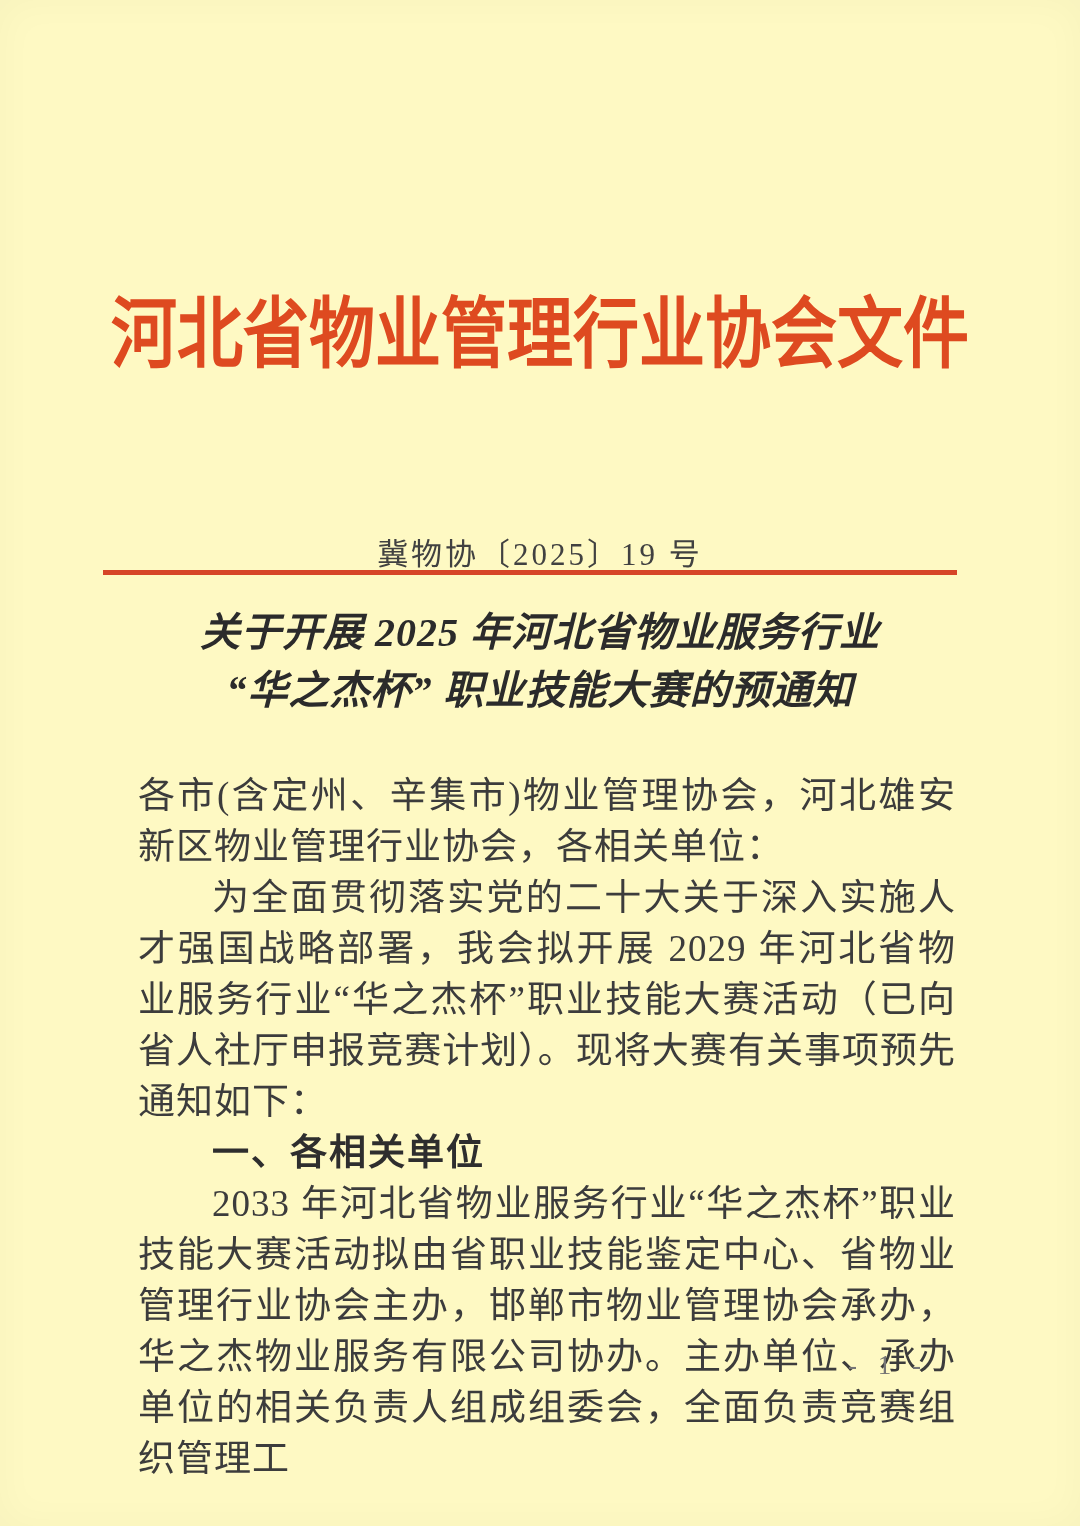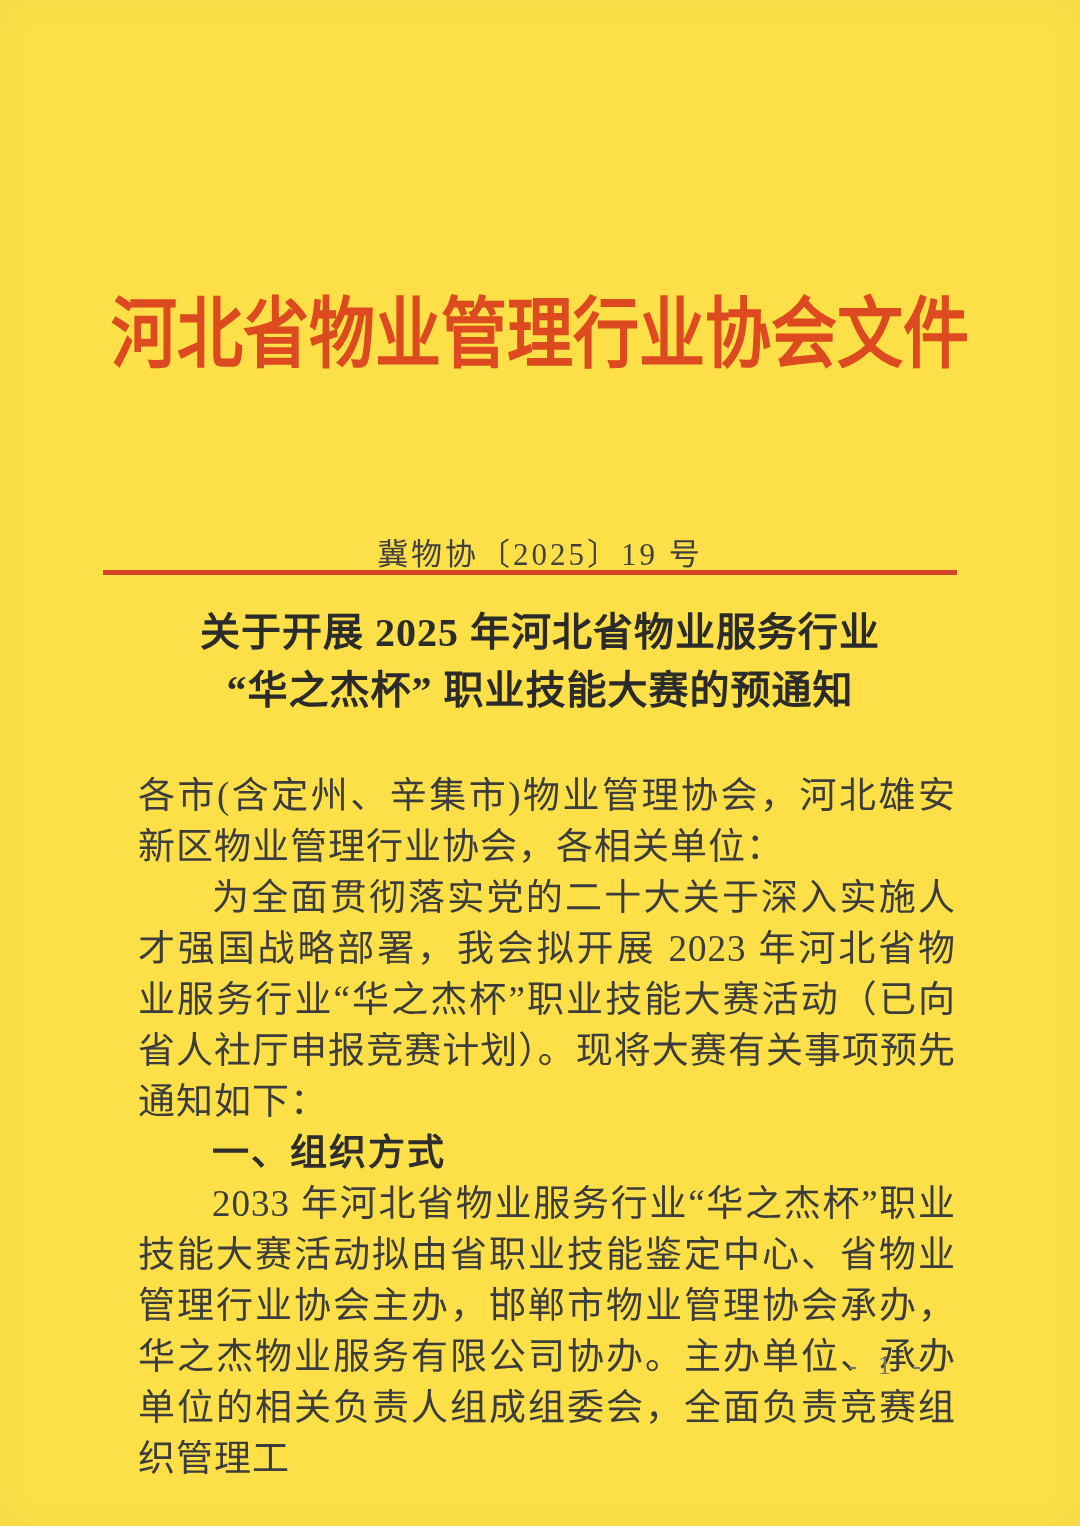--- a/index.html
+++ b/index.html
@@ -6,21 +6,21 @@
     margin: 0;
     padding: 0;
     background: #f2f2f2;
     font-family: "Liberation Serif", "DejaVu Serif", serif;
   }
   .page {
     position: relative;
     width: 1080px;
     height: 1526px;
     margin: 0 auto;
-    background: #fde047;
+    background: #fef9c3;
     overflow: hidden;
     box-shadow: inset 0 0 40px rgba(0,0,0,0.03);
   }
   .header-title {
     position: absolute;
     top: 252px;
     left: 0;
     width: 100%;
     text-align: center;
     font-size: 66px;
@@ -54,20 +54,21 @@
     position: absolute;
     top: 604px;
     left: 0;
     width: 100%;
     text-align: center;
     font-size: 40px;
     font-weight: bold;
     color: #2b2b2b;
     line-height: 58px;
     letter-spacing: 1px;
+    font-style: italic;
   }
   .body-text {
     position: absolute;
     top: 770px;
     left: 138px;
     width: 818px;
     font-size: 37px;
     line-height: 51px;
     color: #3c3c3c;
     text-align: justify;
@@ -108,20 +109,20 @@
 
   <hr class="red-rule" style="background: rgb(214, 69, 39);">
 
   <div class="doc-title">
     <div>关于开展 2025 年河北省物业服务行业</div>
     <div>“华之杰杯” 职业技能大赛的预通知</div>
   </div>
 
   <div class="body-text" style="color: rgb(60, 60, 60);">
     <p>各市(含定州、辛集市)物业管理协会，河北雄安新区物业管理行业协会，各相关单位：</p>
-    <p class="indent">为全面贯彻落实党的二十大关于深入实施人才强国战略部署，我会拟开展 2023 年河北省物业服务行业“华之杰杯”职业技能大赛活动（已向省人社厅申报竞赛计划）。现将大赛有关事项预先通知如下：</p>
-    <p class="section-heading">一、组织方式</p>
+    <p class="indent">为全面贯彻落实党的二十大关于深入实施人才强国战略部署，我会拟开展 2029 年河北省物业服务行业“华之杰杯”职业技能大赛活动（已向省人社厅申报竞赛计划）。现将大赛有关事项预先通知如下：</p>
+    <p class="section-heading">一、各相关单位</p>
     <p class="indent">2033 年河北省物业服务行业“华之杰杯”职业技能大赛活动拟由省职业技能鉴定中心、省物业管理行业协会主办，邯郸市物业管理协会承办，华之杰物业服务有限公司协办。主办单位、承办单位的相关负责人组成组委会，全面负责竞赛组织管理工</p>
   </div>
 
   <div class="page-number">- 1 -</div>
 
 </div>
 
 </body></html>

